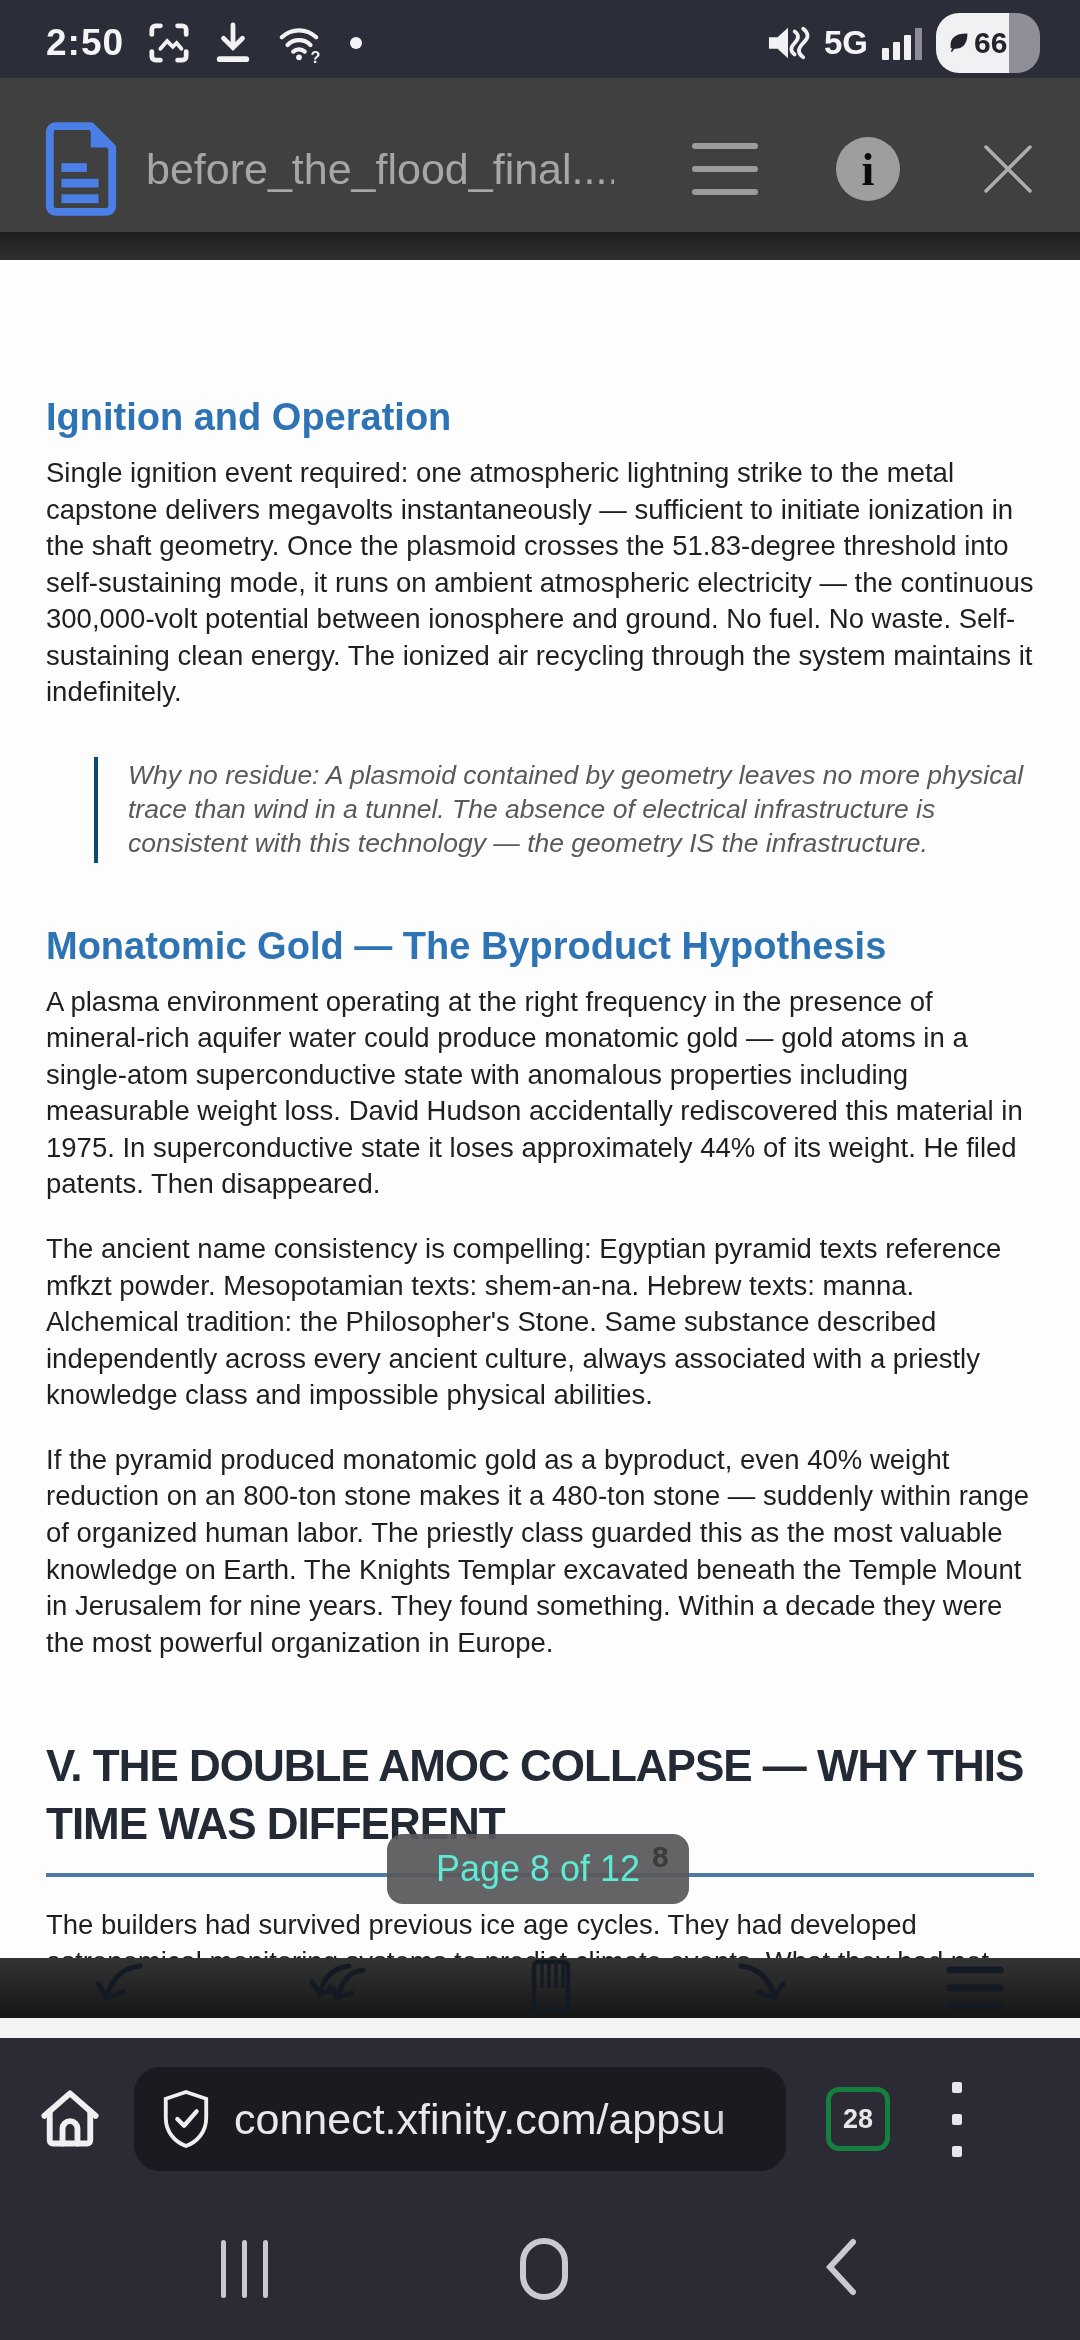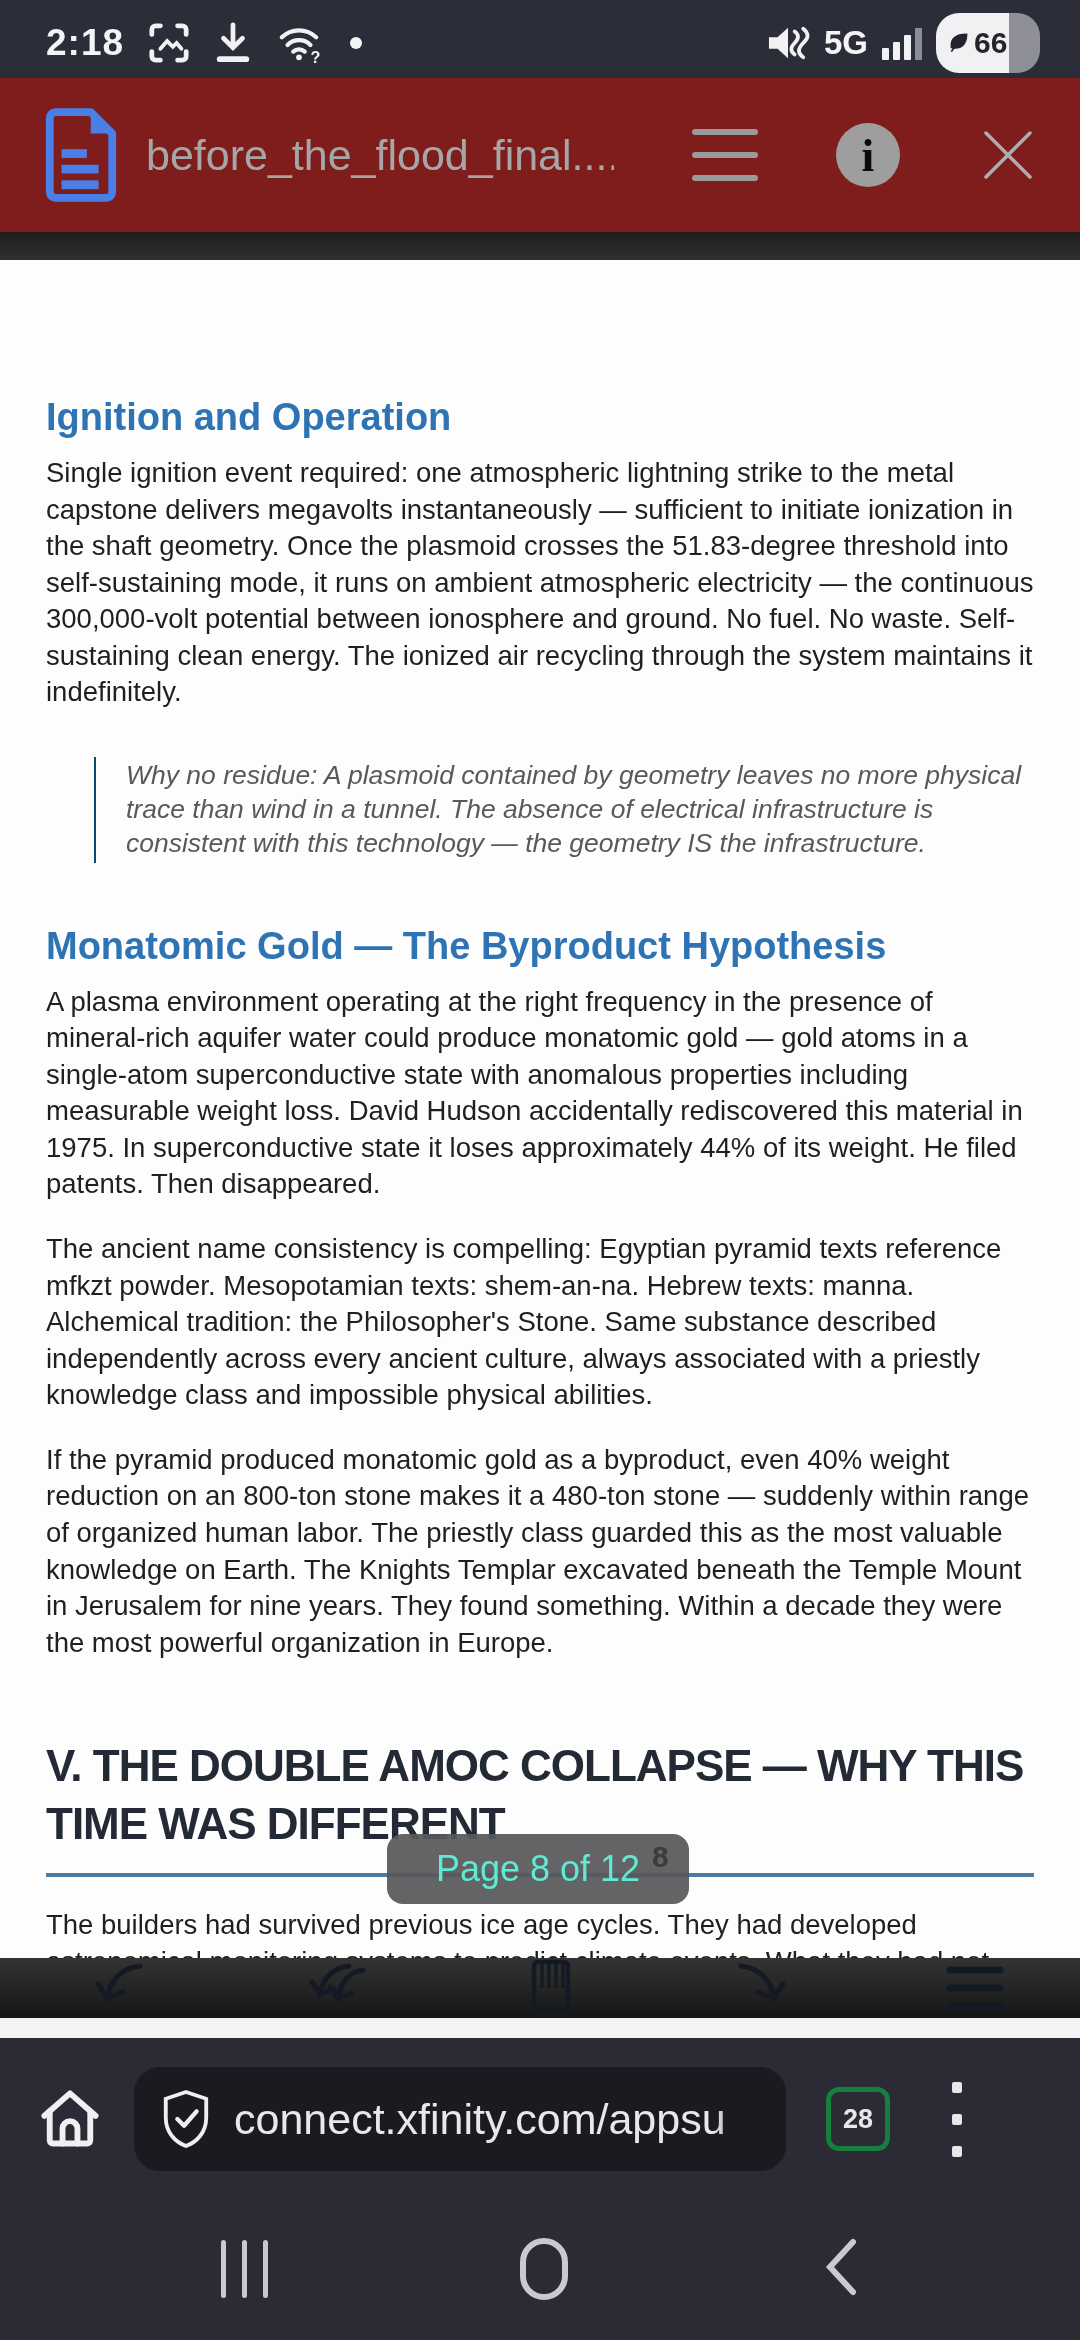--- a/index.html
+++ b/index.html
@@ -20,42 +20,42 @@
   .sig{display:flex;align-items:flex-end;gap:4px;height:34px;}
   .sig i{display:block;width:7px;border-radius:1px;background:#f2f2f4;}
   .sig i:nth-child(1){height:12px;}.sig i:nth-child(2){height:18px;}
   .sig i:nth-child(3){height:25px;}.sig i:nth-child(4){height:32px;background:#8d8d97;}
   .battery{width:104px;height:60px;border-radius:23px;overflow:hidden;display:flex;align-items:center;
            background:linear-gradient(to right,#f1f1f3 0,#f1f1f3 70%,#8f8f99 70%);
            padding-left:10px;box-sizing:border-box;gap:2px;}
   .battery span{color:#24242e;font-weight:bold;font-size:30px;}
 
   
-  .pdfhdr{position:absolute;top:78px;left:0;right:0;height:154px;background:#7f1d1d;
+  .pdfhdr{position:absolute;top:78px;left:0;right:0;height:182px;background:#404040;
           display:flex;align-items:center;padding:0 42px;box-sizing:border-box;}
   .pdf-title{color:#a6a6a6;font-size:43px;margin-left:26px;flex:1;min-width:0;
              white-space:nowrap;overflow:hidden;}
   .hdr-btn{display:flex;align-items:center;justify-content:center;margin-left:78px;}
   .burger{display:flex;flex-direction:column;gap:17px;}
   .burger i{display:block;width:66px;height:6px;background:#9b9b9b;border-radius:3px;}
   .info-circle{width:64px;height:64px;border-radius:50%;background:#9e9e9e;color:#0b0b0b;
                display:flex;align-items:center;justify-content:center;
                font-family:"Liberation Serif",serif;font-weight:bold;font-size:46px;}
   .strip{position:absolute;top:232px;left:0;right:0;height:28px;
          background:linear-gradient(to bottom,#1e1e1e,#303030);}
 
   
   .content{position:absolute;top:260px;left:0;right:0;height:1698px;background:#fdfdfd;
            padding:0 46px;box-sizing:border-box;overflow:hidden;color:#1f1f1f;}
   .h2{color:#2e74b5;font-weight:bold;font-size:38px;margin:0;}
   .h2.first{margin-top:136px;}
   .h2.second{margin-top:62px;}
   p.body{font-size:27.5px;line-height:1.33;margin:16px 0 0;}
   p.body.sp{margin-top:28px;}
-  blockquote.doc-quote{margin:46px 0 0 48px;padding:2px 0 2px 30px;border-left:2px solid #0c4a6e;
+  blockquote.doc-quote{margin:46px 0 0 48px;padding:2px 0 2px 30px;border-left:4px solid #0c4a6e;
           font-style:italic;color:#595959;font-size:26.5px;line-height:1.28;}
   .h1{color:#232a36;font-weight:bold;font-size:44px;line-height:1.32;letter-spacing:-1px;
       margin:76px 0 0;padding-bottom:20px;border-bottom:4px solid #4e7ba6;}
 
   .footer-num{position:absolute;left:652px;top:1840px;font-size:30px;font-weight:bold;color:#3b3b3d;z-index:3;}
   .toast{position:absolute;left:387px;top:1834px;width:302px;height:70px;z-index:2;
          background:rgba(88,88,90,0.93);border-radius:16px;color:#5eead4;font-size:36px;
          display:flex;align-items:center;justify-content:center;}
 
   
@@ -86,21 +86,21 @@
   .recents i{display:block;width:5px;height:58px;background:#c9cad0;border-radius:3px;}
   .home-o{width:48px;height:62px;border:6px solid #c9cad0;border-radius:24px;box-sizing:border-box;}
 </style>
 </head>
 <body>
 
 <div class="phone">
 
   <div class="statusbar">
     <div class="sb-left">
-      <span class="sb-time">2:18</span>
+      <span class="sb-time">2:50</span>
       <span class="sb-icon">
         <svg width="42" height="42" viewBox="0 0 44 44" fill="none" stroke="#f2f2f4" stroke-width="5" stroke-linecap="round">
           <path d="M4 13 V8 a4 4 0 0 1 4 -4 h5"></path>
             <path d="M31 4 h5 a4 4 0 0 1 4 4 v5"></path>
           <path d="M40 31 v5 a4 4 0 0 1 -4 4 h-5"></path>
             <path d="M13 40 H8 a4 4 0 0 1 -4 -4 v-5"></path>
           <path d="M13 28 l7 -8 l6 6 l4 -4 l5 6" stroke-width="4"></path>
         </svg>
       </span>
       <span class="sb-icon">

